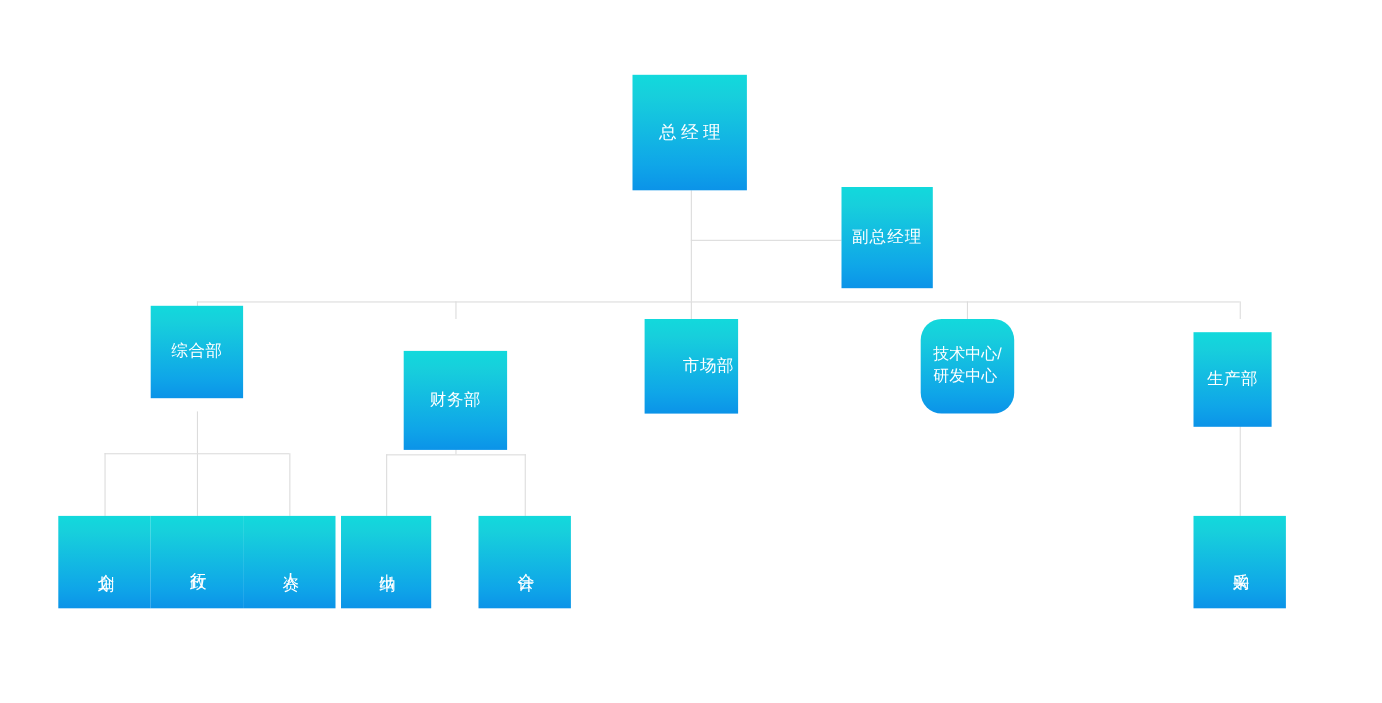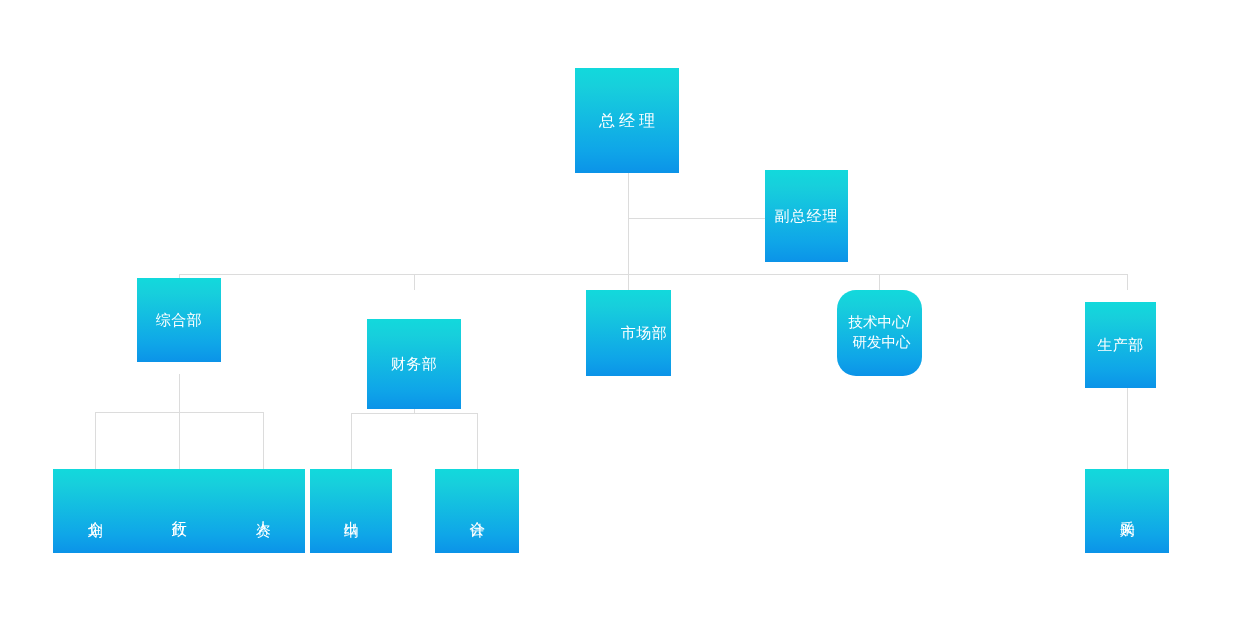--- a/index.html
+++ b/index.html
@@ -17,21 +17,21 @@
     position: relative;
     width: 1256px;
     height: 639px;
   }
   .node {
     position: absolute;
     box-sizing: border-box;
     display: flex;
     align-items: center;
     justify-content: center;
-    text-align: right;
+    text-align: left;
     color: #ffffff;
     background: linear-gradient(180deg, #12D9DC 0%, #17CFDC 18%, #0FA6E8 78%, #0B93E8 100%);
     line-height: 1.22;
     user-select: none;
   }
   .node .label {
     display: block;
     white-space: pre-line;
   }
   

